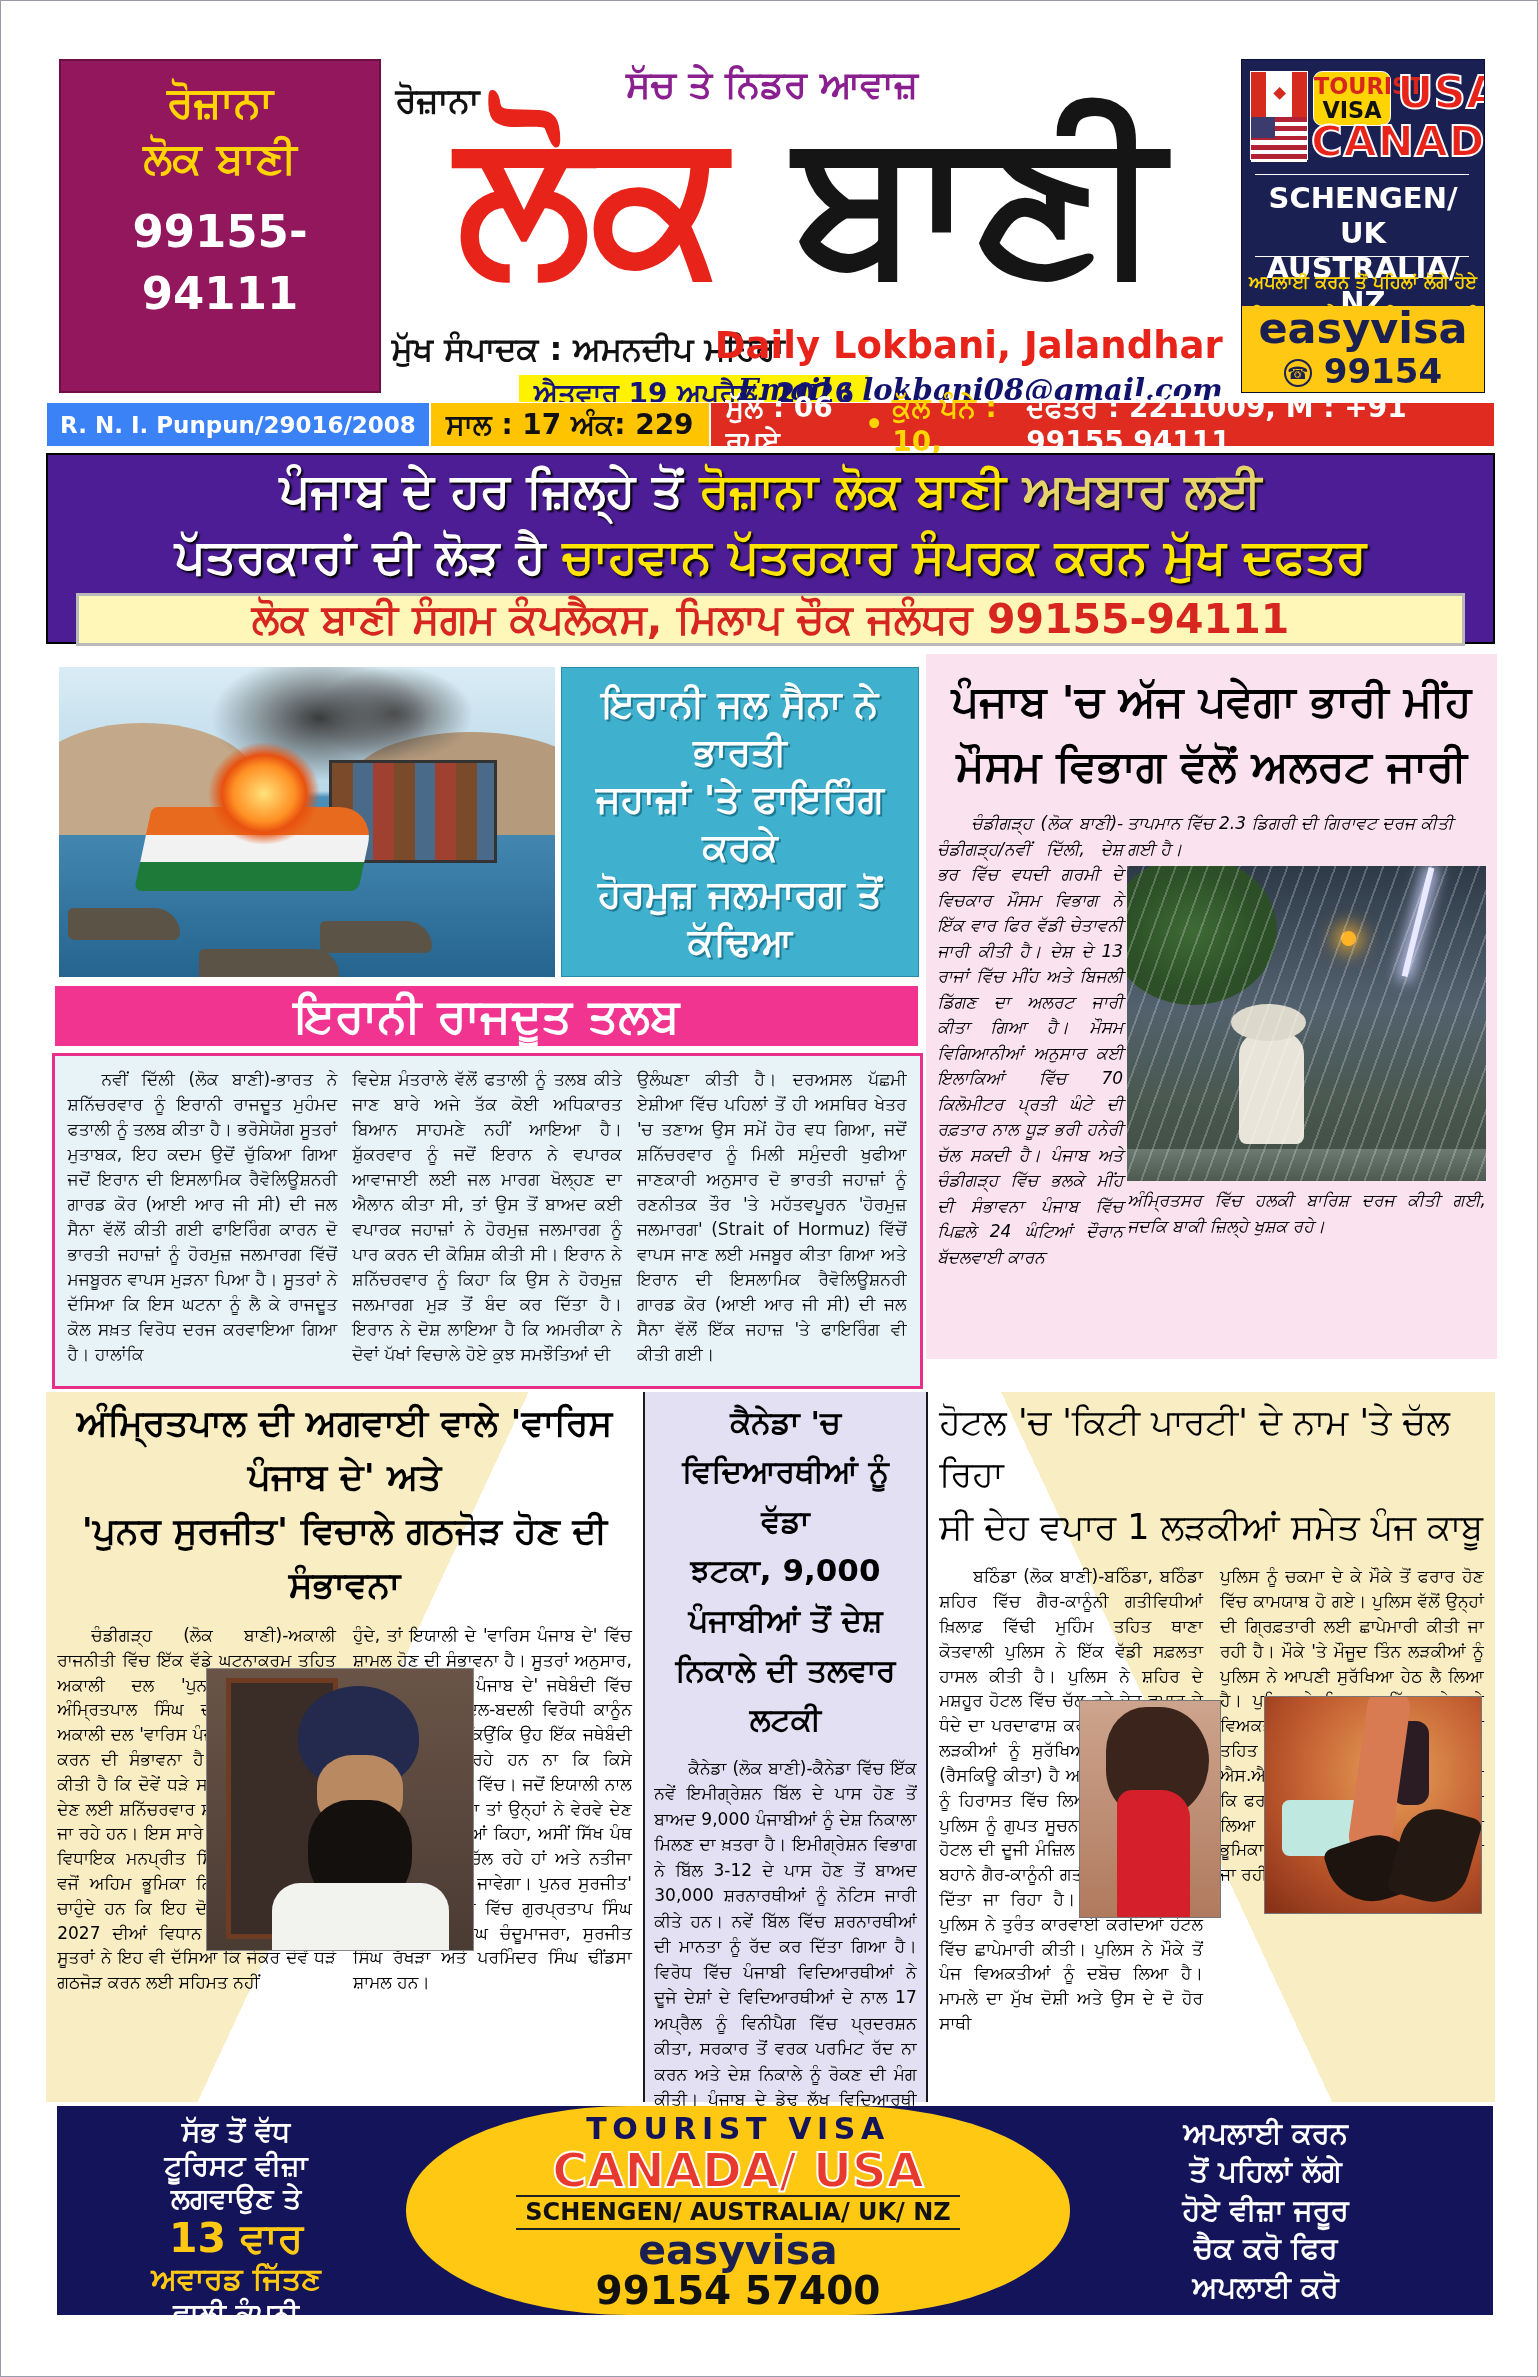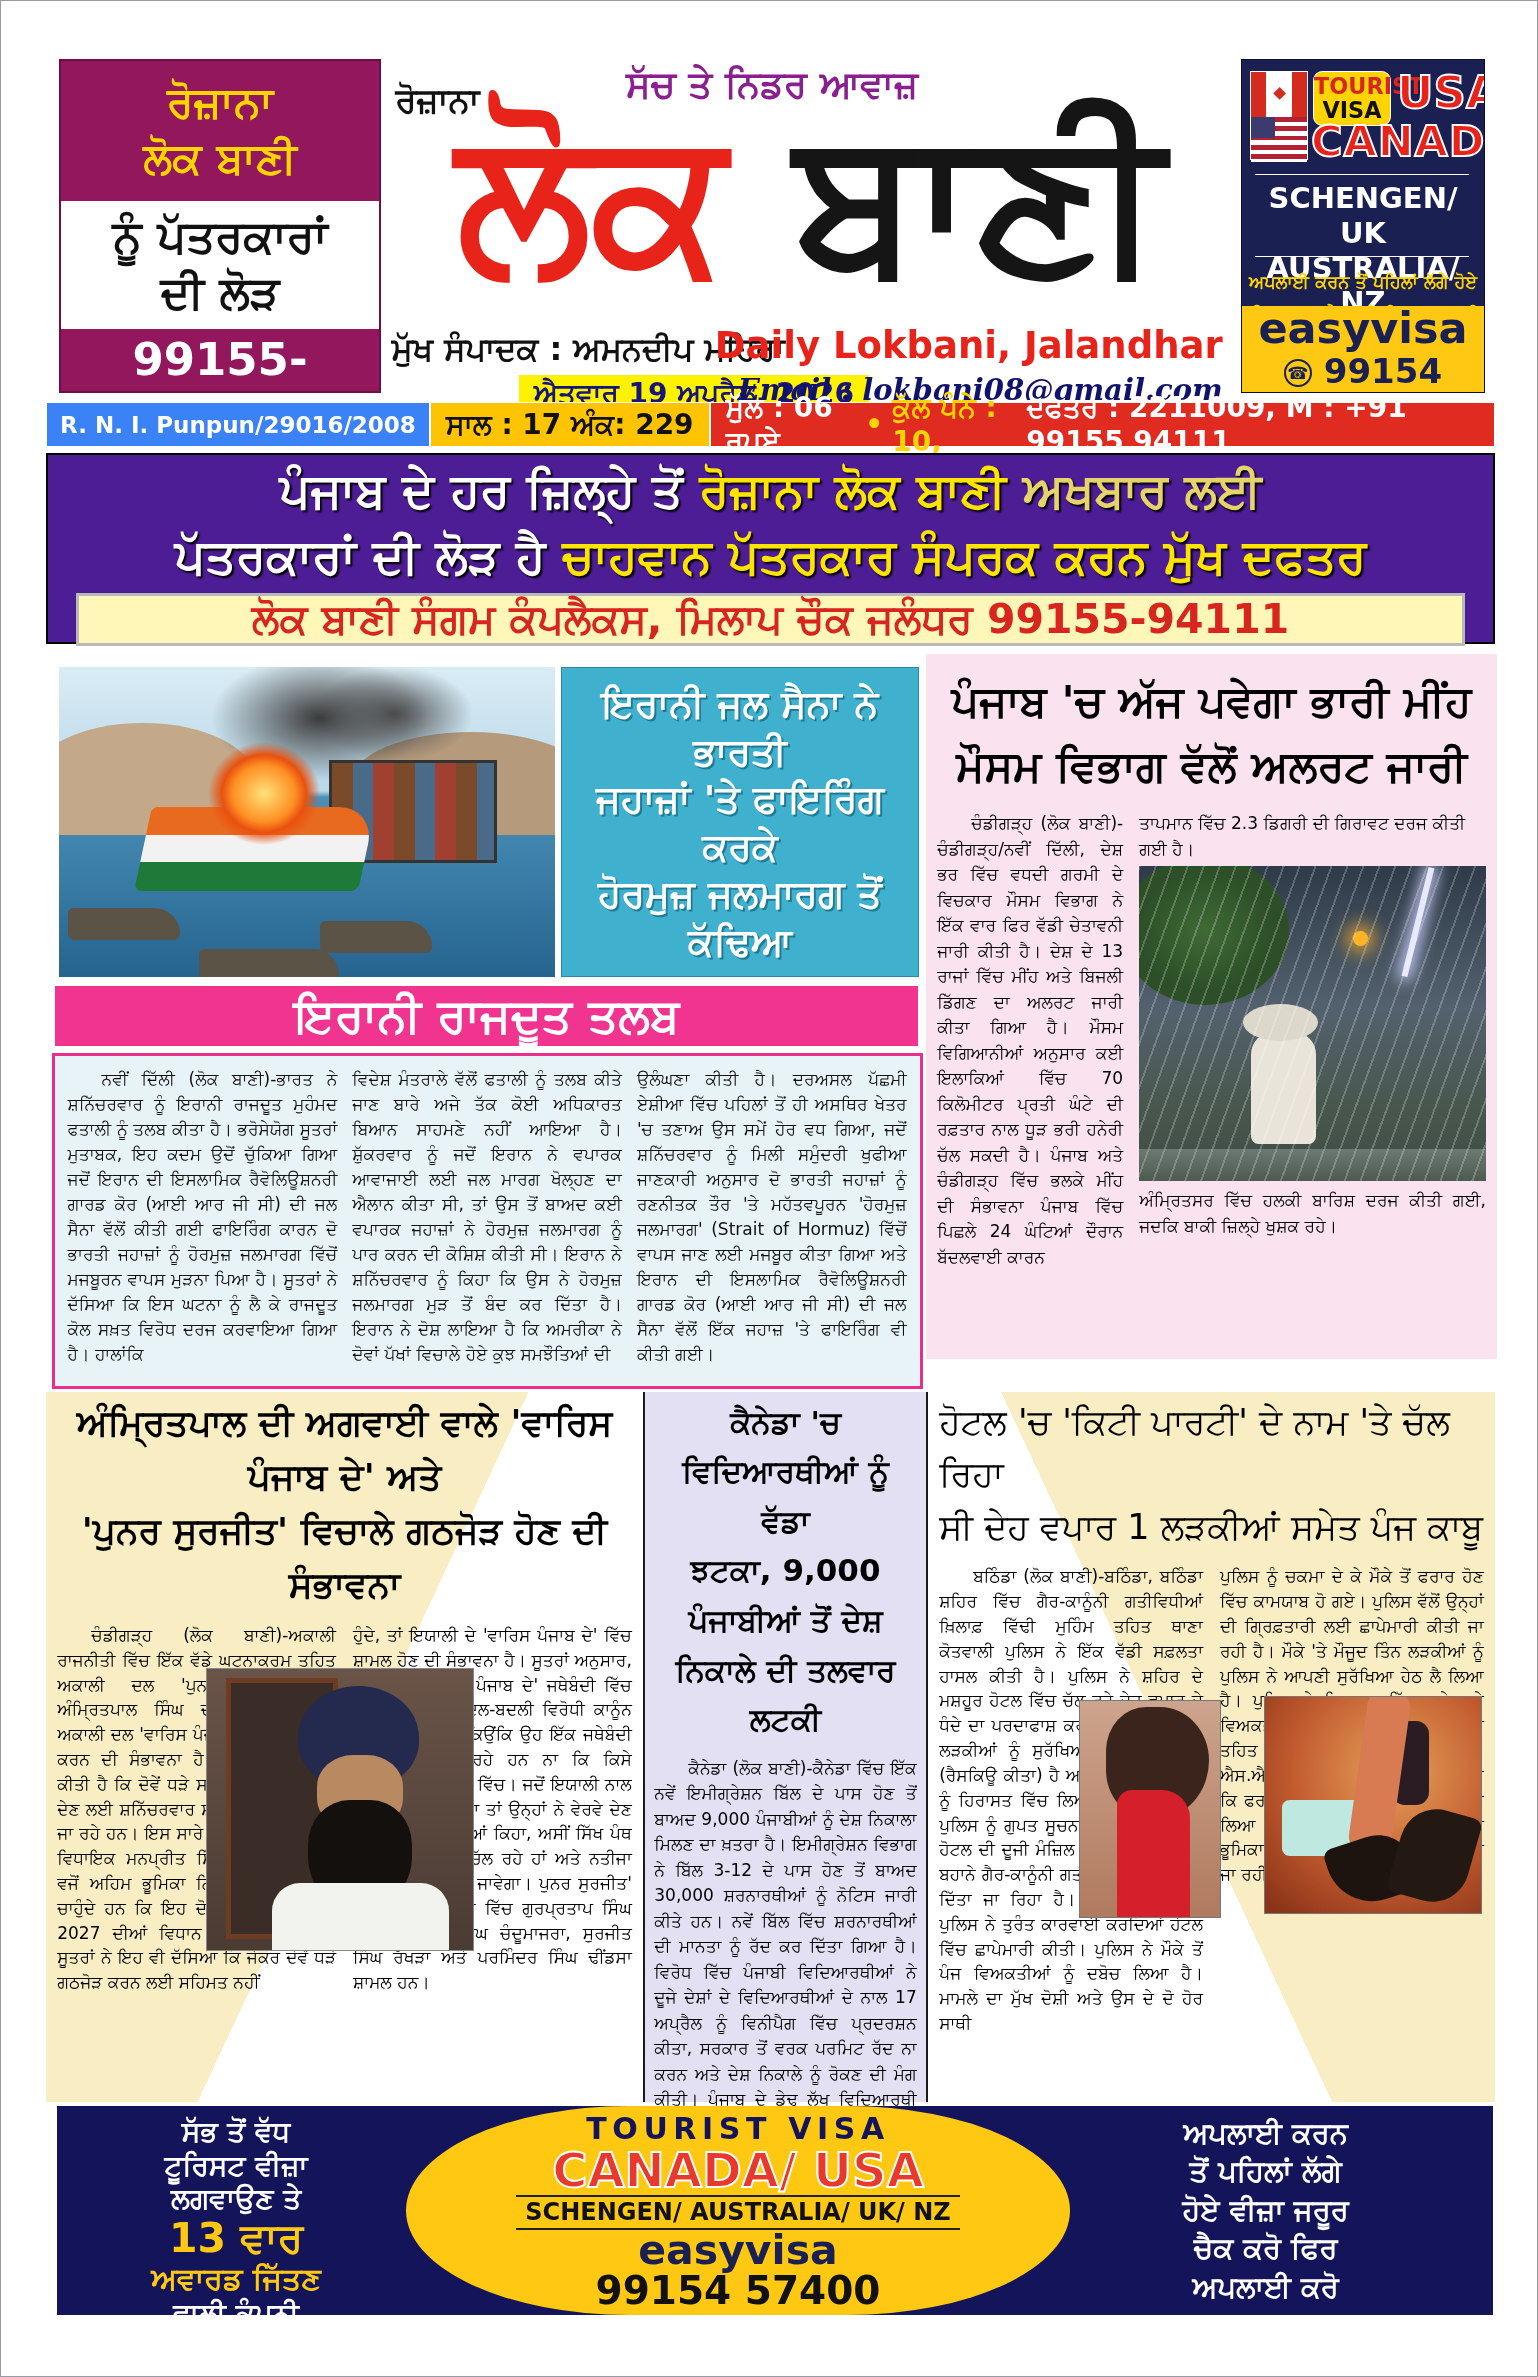--- a/index.html
+++ b/index.html
@@ -75,21 +75,21 @@
   .sp-b3 { left:140px; bottom:-3.7px; width:140px; }
   .iran-headline { position:absolute; left:515px; top:13px; width:358px; height:310px; background:#3FB0CE; border:1.9px solid #2a8aa5; color:#fff; font-weight:bold; font-size:38px; line-height:1.25; text-align:center; display:flex; flex-direction:column; justify-content:space-around; padding:13px 3.7px; text-shadow:1.9px 1.9px 0 #1f7a93; }
   .iran-sub { position:absolute; left:9.3px; top:332px; width:863px; height:60px; background:#F0348F; color:#fff; font-size:47px; font-weight:bold; display:flex; align-items:center; justify-content:center; }
   .iran-body { position:absolute; left:5.6px; top:399px; width:871px; height:336px; background:#E8F3F8; border:3.7px solid #E8308A; display:flex; gap:15px; padding:11.2px 13px; }
   .iran-col { flex:1; font-size:17px; line-height:1.47; text-align:justify; color:#111; }
   .indent { text-indent:34px; }
 
   
   .weather { position:absolute; left:925px; top:653px; width:571px; height:705px; background:#FAE3EF; }
   .w-headline { padding-top:15px; text-align:center; font-size:43px; font-weight:bold; color:#000; line-height:1.5; }
-  .w-body { display:flex; gap:16px; padding:13px 11.2px 0 11.2px; }
+  .w-body { display:flex; gap:4px; padding:13px 11.2px 0 11.2px;font-style:italic; }
   .w-col1 { width:186px; font-size:17px; line-height:1.5; text-align:justify; }
   .w-right { flex:1; font-size:17px; line-height:1.5; }
   .rain-photo { position:relative; width:100%; height:315px; margin-top:3.7px; overflow:hidden; background:linear-gradient(180deg,#2e3a48 0%,#53616e 45%,#49584f 75%,#3e4c44 100%); }
   .rp-rain { position:absolute; inset:0; background:repeating-linear-gradient(110deg,rgba(255,255,255,.22) 0 1.9px,transparent 1.9px 15px); }
   .rp-tree { position:absolute; left:-18.6px; top:-9.3px; width:168px; height:149px; background:radial-gradient(closest-side,#3f6a35,#2c4f27 80%); border-radius:50%; }
   .rp-bolt { position:absolute; right:65px; top:0; width:5.6px; height:112px; background:#e8e8ff; transform:rotate(14deg); box-shadow:0 0 15px 3.7px #cfd4ff; }
   .rp-lamp { position:absolute; left:214px; top:65px; width:15px; height:15px; border-radius:50%; background:#ffb428; box-shadow:0 0 17px 7.5px rgba(255,180,40,.7); }
   .rp-person { position:absolute; left:112px; bottom:37px; width:65px; height:112px; background:#e8e4da; border-radius:22.4px 22.4px 7.5px 7.5px; }
   .rp-sack { position:absolute; left:104px; bottom:140px; width:75px; height:37px; background:#ddd8cc; border-radius:50%; }
   .rp-water { position:absolute; left:0; bottom:0; width:100%; height:32px; background:linear-gradient(180deg,#6b7a72,#4d5a50); }
@@ -141,24 +141,20 @@
 </head>
 <body>
 
 <div class="page">
 
   <div class="promo-box">
     <div class="promo-top">
       <span>ਰੋਜ਼ਾਨਾ</span>
       <span>ਲੋਕ ਬਾਣੀ</span>
     </div>
-    <div class="promo-mid">
-      <span>ਨੂੰ ਪੱਤਰਕਾਰਾਂ</span>
-      <span>ਦੀ ਲੋੜ</span>
-    </div>
     <div class="promo-phone">99155-94111</div>
   </div>
 
   <div class="masthead">
     <div class="mh-daily">ਰੋਜ਼ਾਨਾ</div>
     <div class="mh-tagline">ਸੱਚ ਤੇ ਨਿਡਰ ਆਵਾਜ਼</div>
     <div class="mh-title">
       <span class="t-red">ਲੋਕ</span>
       <span class="t-black">ਬਾਣੀ</span>
     </div>

